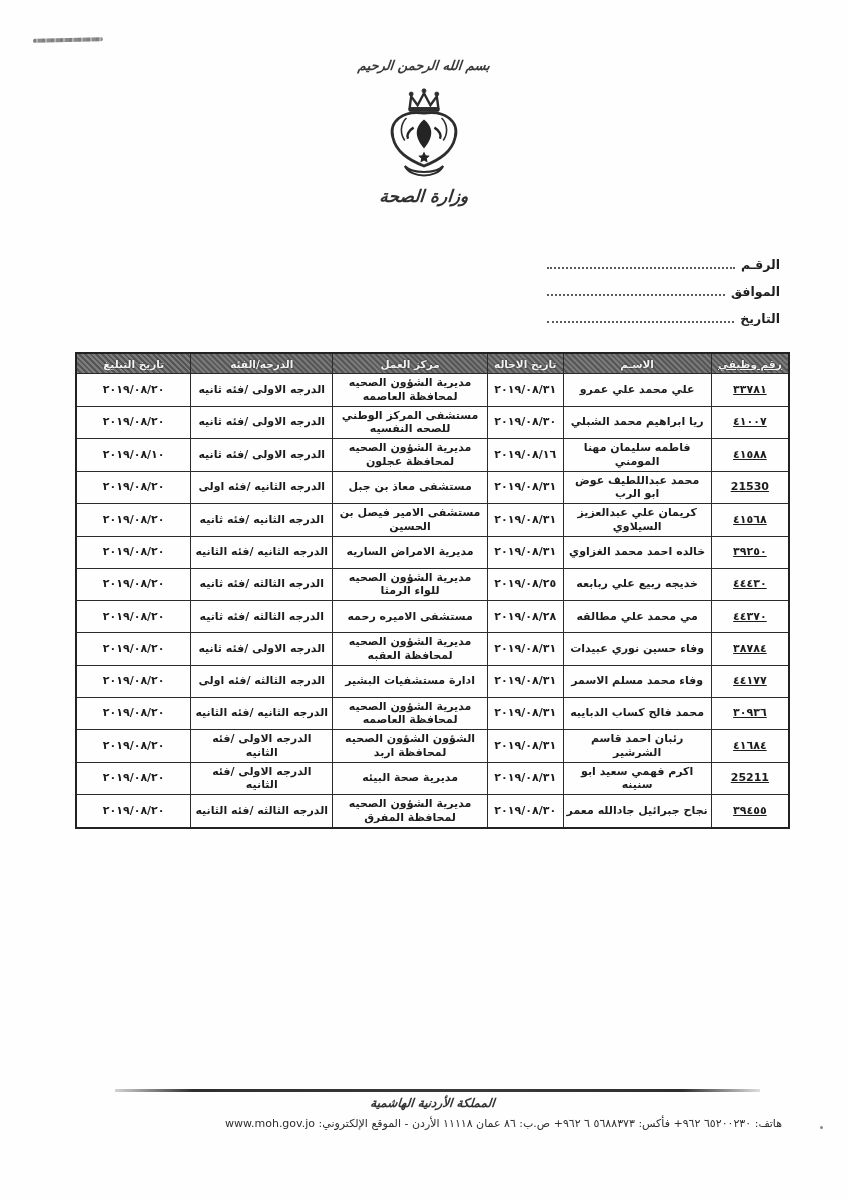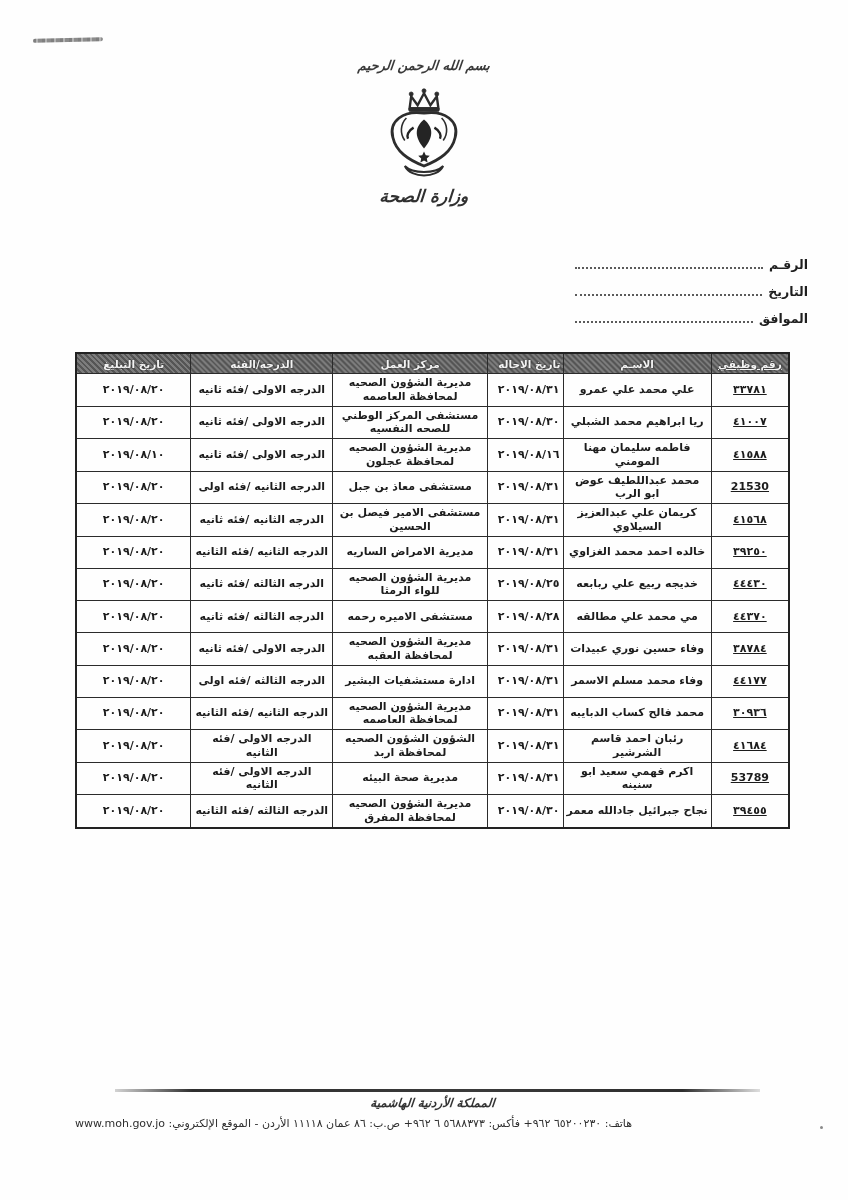--- a/index.html
+++ b/index.html
@@ -27,21 +27,21 @@
     letter-spacing:-.3px;transform:skewX(-6deg);
   }
   .emblem{position:absolute;top:86px;left:50%;transform:translateX(-50%);}
   .ministry-script{
     position:absolute;top:186px;left:0;right:0;text-align:center;
     font-size:17px;font-style:italic;font-weight:bold;color:#303030;
     transform:skewX(-4deg);
   }
 
   
-  .ref-fields{position:absolute;top:246px;right:40px;width:235px;direction:rtl;}
+  .ref-fields{position:absolute;top:246px;right:68px;width:235px;direction:rtl;}
   .field-row{display:flex;align-items:flex-end;height:27px;}
   .field-label{font-size:12.5px;font-weight:bold;white-space:nowrap;padding-bottom:1px;}
   .field-dots{flex:1;border-bottom:2px dotted #5a5a5a;margin:0 6px 4px 2px;height:1px;}
 
   
   .table-wrap{position:absolute;top:352px;left:75px;right:58px;}
   table.roster{
     width:100%;border-collapse:collapse;direction:rtl;
     border:2px solid #222;
   }
@@ -54,37 +54,37 @@
     text-shadow:0 0 2px rgba(0,0,0,.8);
   }
   table.roster td{
     border:1.5px solid #2b2b2b;
     font-size:11px;font-weight:bold;line-height:1.25;
     text-align:center;vertical-align:middle;
     padding:2px 3px;height:27px;color:#1c1c1c;
   }
   table.roster th:nth-child(1),table.roster td:nth-child(1){width:10.9%;text-decoration:underline;}
   table.roster th:nth-child(2),table.roster td:nth-child(2){width:20.8%;}
-  table.roster th:nth-child(3),table.roster td:nth-child(3){width:10.6%;text-align:right;}
+  table.roster th:nth-child(3),table.roster td:nth-child(3){width:10.6%;}
   table.roster th:nth-child(4),table.roster td:nth-child(4){width:21.7%;}
   table.roster th:nth-child(5),table.roster td:nth-child(5){width:19.9%;}
   table.roster th:nth-child(6),table.roster td:nth-child(6){width:16.1%;}
 
   
   .footer-rule{
     position:absolute;top:1089px;left:115px;right:88px;height:2.5px;
     background:linear-gradient(90deg,rgba(40,40,40,.2),#2e2e2e 12%,#3a3a3a 55%,#2e2e2e 88%,rgba(40,40,40,.15));
   }
   .footer-kingdom{
     position:absolute;top:1096px;left:75px;right:58px;text-align:center;
     font-size:12px;font-weight:bold;font-style:italic;color:#333;direction:rtl;
     transform:skewX(-5deg);
   }
   .footer-contact{
-    position:absolute;top:1117px;left:75px;right:76px;text-align:left;
+    position:absolute;top:1117px;left:75px;right:66px;text-align:right;
     font-size:11px;color:#2e2e2e;direction:rtl;white-space:nowrap;
   }
 </style>
 </head>
 <body>
 
 <div class="page">
 
   <div class="artifact-dash"></div>
   <div class="speck"></div>
@@ -112,25 +112,25 @@
   </div>
 
   <div class="ministry-script">وزارة الصحة</div>
 
   <div class="ref-fields">
     <div class="field-row">
       <span class="field-label">الرقـم</span>
       <span class="field-dots"></span>
     </div>
     <div class="field-row">
-      <span class="field-label">التاريخ</span>
+      <span class="field-label">الموافق</span>
       <span class="field-dots"></span>
     </div>
     <div class="field-row">
-      <span class="field-label">الموافق</span>
+      <span class="field-label">التاريخ</span>
       <span class="field-dots"></span>
     </div>
   </div>
 
   <div class="table-wrap">
     <table class="roster">
       <thead>
         <tr>
             <th>رقم وظيفي</th>
             <th>الاسـم</th>
@@ -231,21 +231,21 @@
           </tr>
           <tr>
             <td>٤١٦٨٤</td>
             <td>رئبان احمد قاسم الشرشير</td>
             <td>٢٠١٩/٠٨/٣١</td>
             <td>الشؤون الشؤون الصحيه لمحافظة اربد</td>
             <td>الدرجه الاولى /فئه الثانيه</td>
             <td>٢٠١٩/٠٨/٢٠</td>
           </tr>
           <tr>
-            <td>53789</td>
+            <td>25211</td>
             <td>اكرم فهمي سعيد ابو سنينه</td>
             <td>٢٠١٩/٠٨/٣١</td>
             <td>مديرية صحة البيئه</td>
             <td>الدرجه الاولى /فئه الثانيه</td>
             <td>٢٠١٩/٠٨/٢٠</td>
           </tr>
           <tr>
             <td>٣٩٤٥٥</td>
             <td>نجاح جبرائيل جادالله معمر</td>
             <td>٢٠١٩/٠٨/٣٠</td>

